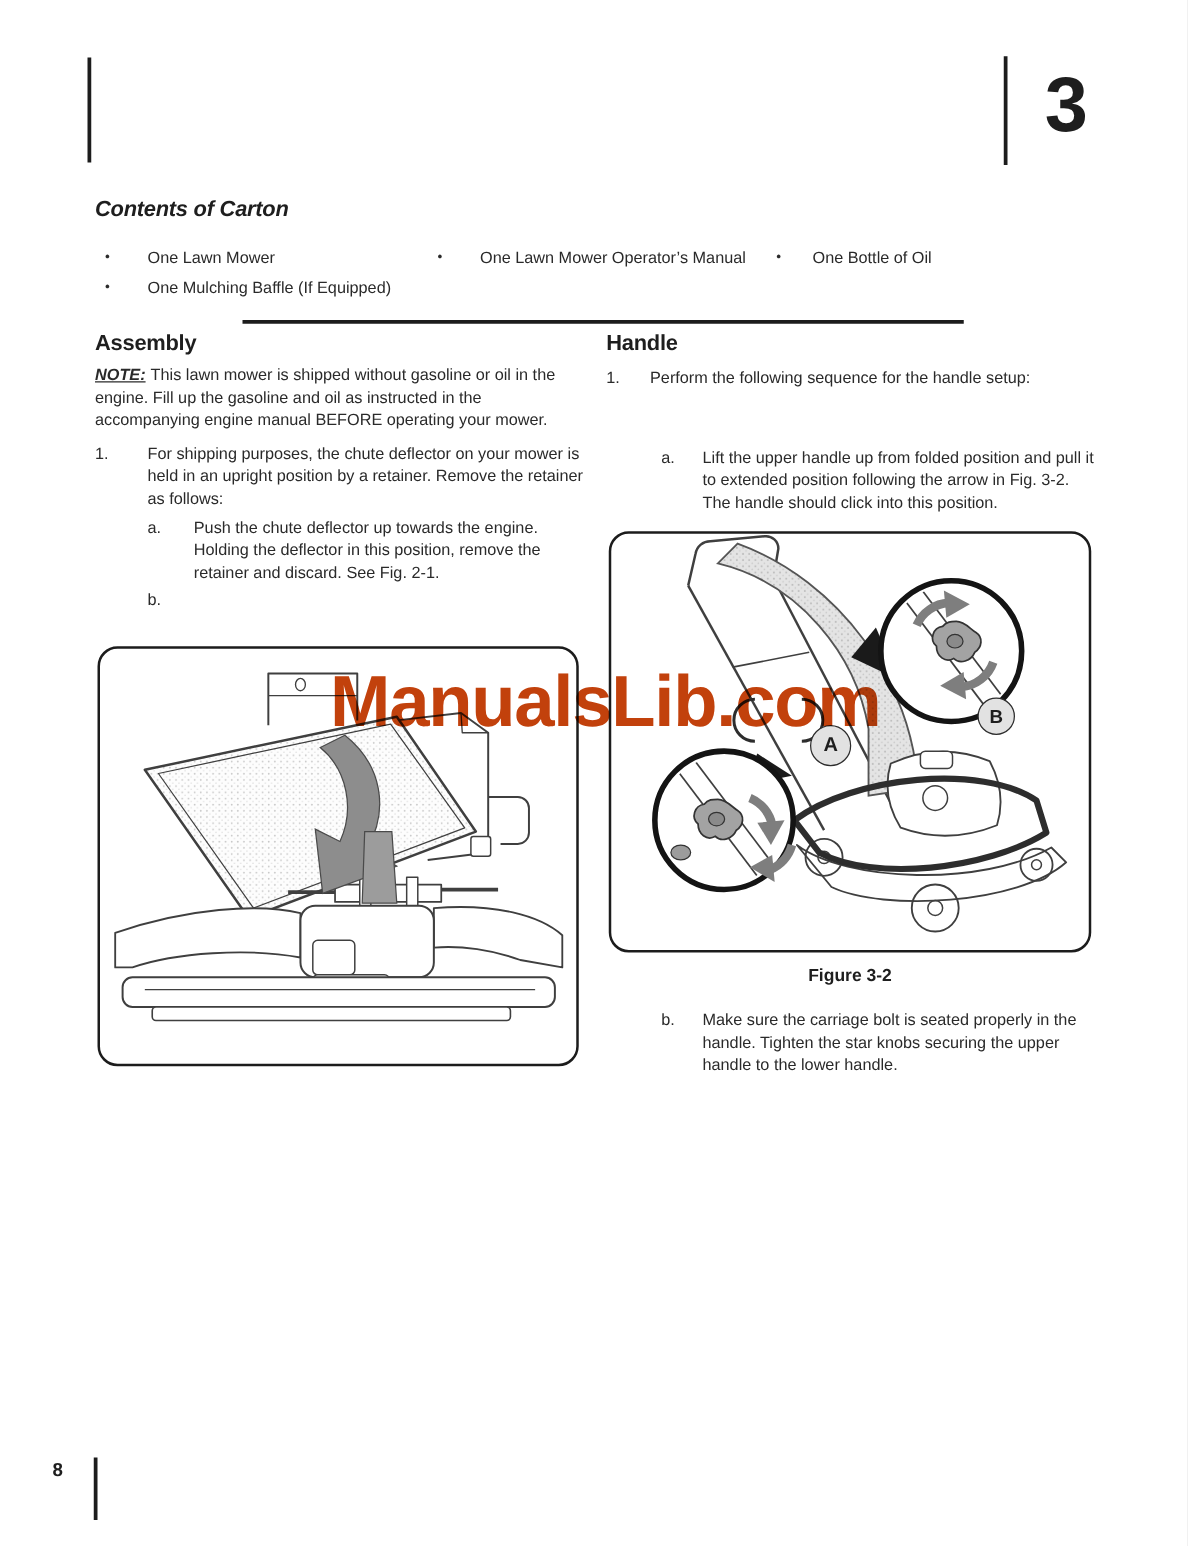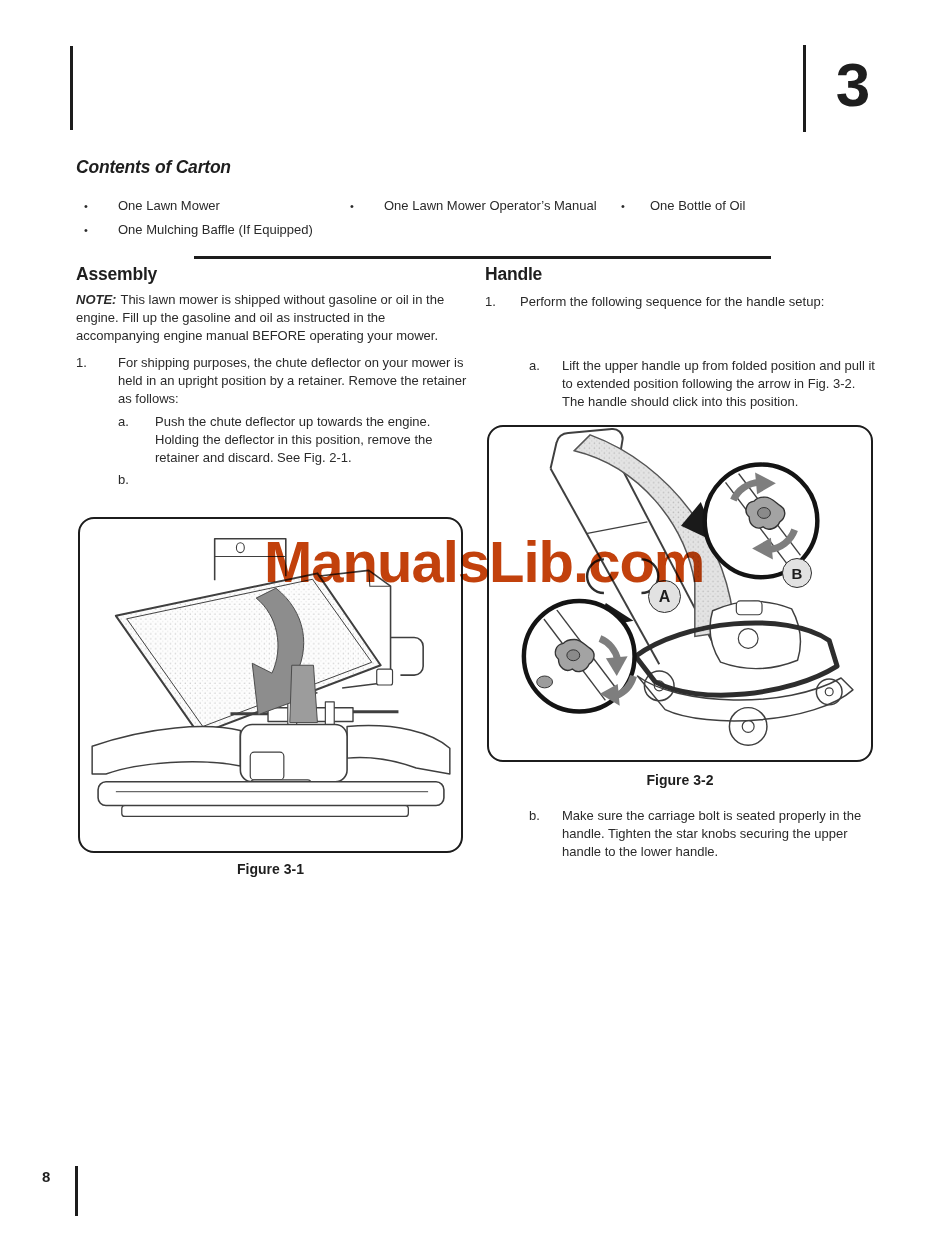--- a/index.html
+++ b/index.html
@@ -14,21 +14,21 @@
   
   .vbar { background:#1c1c1c; width:3px; }
   .chapter-title { font-size:27px; font-weight:700; letter-spacing:-0.5px; color:#1e1e1e; }
   .chapter-num { font-size:62px; font-weight:700; color:#1e1e1e; width:70px; text-align:center; line-height:1; }
 
   
   .h2 { font-size:17.5px; font-weight:700; letter-spacing:-0.2px; color:#1e1e1e; }
 
   
   .body-text { font-size:13px; line-height:18px; }
-  .note-label { font-weight:700; font-style:italic; margin-right:4px; }
+  .note-label { font-weight:700; font-style:italic; margin-right:4px;text-decoration:underline; }
   .row { display:flex; }
   .row .num  { flex:0 0 42px; }
   .row .body { flex:1; }
   .row.narrow .num { flex:0 0 35px; }
   .sub { display:flex; }
   .sub .letter { flex:0 0 37px; }
   .sub.tight .letter { flex:0 0 33px; }
   .sub .body { flex:1; }
 
   
@@ -150,21 +150,20 @@
         <rect x="18" y="266" width="350" height="24" rx="8" fill="#ffffff" stroke-width="1.6"></rect>
         <line x1="36" y1="276" x2="352" y2="276" stroke-width="1"></line>
         <rect x="42" y="290" width="290" height="11" rx="3" fill="#ffffff" stroke-width="1.3"></rect>
       </g>
 
       <path d="M198,70 C228,94 234,130 216,162 L240,176 L180,198 L174,146 L194,156 C206,130 200,98 178,80 Z" fill="#8d8d8d" stroke="#4a4a4a" stroke-width="1"></path>
 
       <polygon points="214,148 236,148 240,206 212,206" fill="#9c9c9c" stroke="#4a4a4a" stroke-width="1"></polygon>
     </svg>
   </div>
-  <div class="abs fig-caption" style="left:78px; top:861px; width:385px;">Figure 3-1</div>
 
   <div class="abs h2" style="left:485px; top:264px;">Handle</div>
 
   <div class="abs body-text row narrow" style="left:485px; top:293px; width:394px;">
     <span class="num">1.</span>
     <span class="body">Perform the following sequence for the handle setup:</span>
   </div>
 
 
   <div class="abs body-text sub tight" style="left:529px; top:357px; width:352px;">

